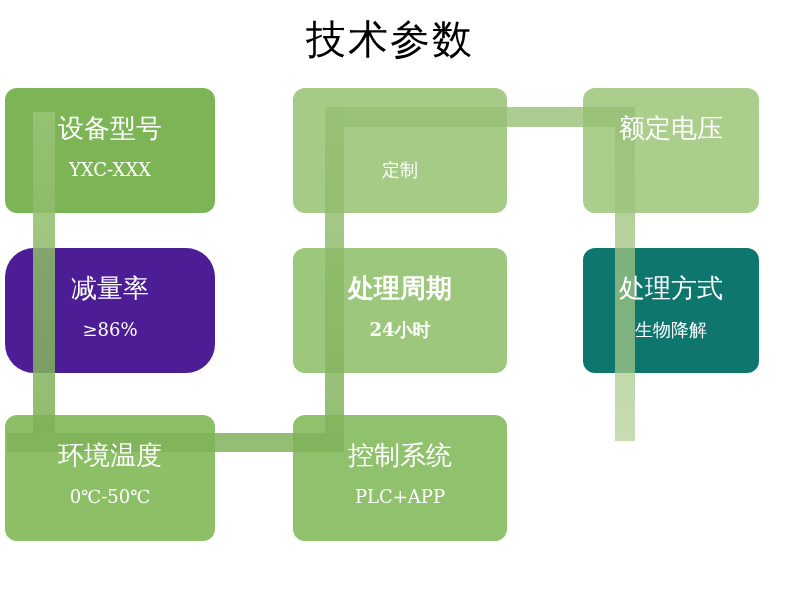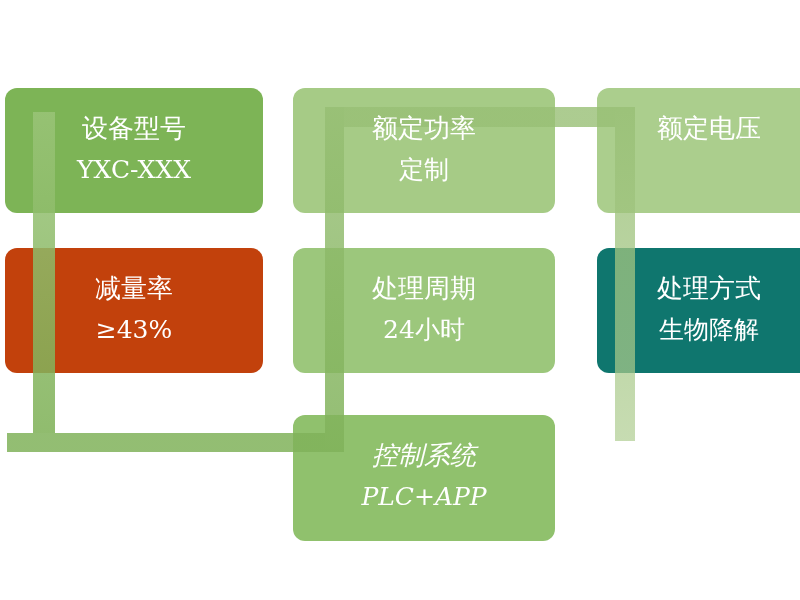--- a/index.html
+++ b/index.html
@@ -6,73 +6,77 @@
   .stage{
     position:relative;width:800px;height:600px;background:#ffffff;
     overflow:hidden;font-family:"DejaVu Serif","Liberation Serif",serif;
   }
   .slide-title{
     position:absolute;left:0;top:14px;width:780px;height:50px;
     text-align:center;font-size:40px;line-height:50px;color:#000;
     font-family:"DejaVu Sans","Liberation Sans",sans-serif;
     letter-spacing:2px;
   }
-  .box{position:absolute;border-radius:12px;padding-left:48px;}
+  .box{position:absolute;border-radius:12px;}
   
   .c1{left:5px;width:210px}
   .c2{left:293px;width:214px}
-  .c3{left:597px;width:176px}
+  .c3{left:583px;width:176px}
   
   .r1{top:88px;height:125px}
   .r2{top:248px;height:125px}
   .r3{top:415px;height:126px}
   .line{
     position:absolute;left:0;right:0;text-align:center;color:#ffffff;
     z-index:2;white-space:nowrap;
   }
   .line1{top:21px;height:38px;line-height:38px;font-size:26px;}
-  .line2{top:63px;height:38px;line-height:38px;font-size:25px;}
+  .line2{top:63px;height:38px;line-height:38px;font-size:18px;}
   
   .seg{position:absolute;z-index:1;}
   .seg-v1{left:33px;top:112px;width:22px;height:321px}
   .seg-h1{left:7px;top:433px;width:318px;height:19px}
   .seg-v2{left:325px;top:107px;width:19px;height:345px}
   .seg-h2{left:344px;top:107px;width:271px;height:20px}
   .seg-v3{left:615px;top:107px;width:20px;height:334px}
 </style>
 </head>
 <body>
 
 <div class="stage">
 
+  <div class="slide-title">技术参数</div>
 
   <div class="box c1 r1" style="background: rgb(125, 180, 86);">
     <div class="line line1">设备型号</div>
     <div class="line line2">YXC-XXX</div>
   </div>
   <div class="box c2 r1" style="background: rgb(166, 203, 134);">
-    <div class="line line1">额定功率</div>
     <div class="line line2">定制</div>
   </div>
   <div class="box c3 r1" style="background: rgb(171, 206, 141);">
     <div class="line line1">额定电压</div>
   </div>
-  <div class="box c1 r2" style="background: #c2410c;">
+  <div class="box c1 r2" style="background: #4c1d95; border-radius: 29px;">
     <div class="line line1">减量率</div>
-    <div class="line line2">≥43%</div>
+    <div class="line line2">≥86%</div>
   </div>
-  <div class="box c2 r2" style="background: rgb(156, 199, 124);">
+  <div class="box c2 r2" style="background: rgb(156, 199, 124); font-weight: bold;">
     <div class="line line1">处理周期</div>
     <div class="line line2">24小时</div>
   </div>
   <div class="box c3 r2" style="background: #0f766e;">
     <div class="line line1">处理方式</div>
     <div class="line line2">生物降解</div>
   </div>
-  <div class="box c2 r3" style="background: rgb(144, 193, 109); font-style: italic;">
+  <div class="box c1 r3" style="background: rgb(140, 191, 102);">
+    <div class="line line1">环境温度</div>
+    <div class="line line2">0℃-50℃</div>
+  </div>
+  <div class="box c2 r3" style="background: rgb(144, 193, 109);">
     <div class="line line1">控制系统</div>
     <div class="line line2">PLC+APP</div>
   </div>
 
   <div class="seg seg-v1" style="background: linear-gradient(rgba(154, 196, 120, 0.85), rgba(125, 176, 85, 0.85));"></div>
   <div class="seg seg-h1" style="background: linear-gradient(90deg, rgba(128, 178, 90, 0.85), rgba(128, 178, 90, 0.85));"></div>
   <div class="seg seg-v2" style="background: linear-gradient(0deg, rgba(128, 178, 90, 0.85), rgba(150, 190, 115, 0.8));"></div>
   <div class="seg seg-h2" style="background: linear-gradient(90deg, rgba(152, 191, 117, 0.8), rgba(152, 191, 117, 0.8));"></div>
   <div class="seg seg-v3" style="background: linear-gradient(rgba(152, 191, 117, 0.8), rgba(175, 205, 145, 0.7));"></div>
 

